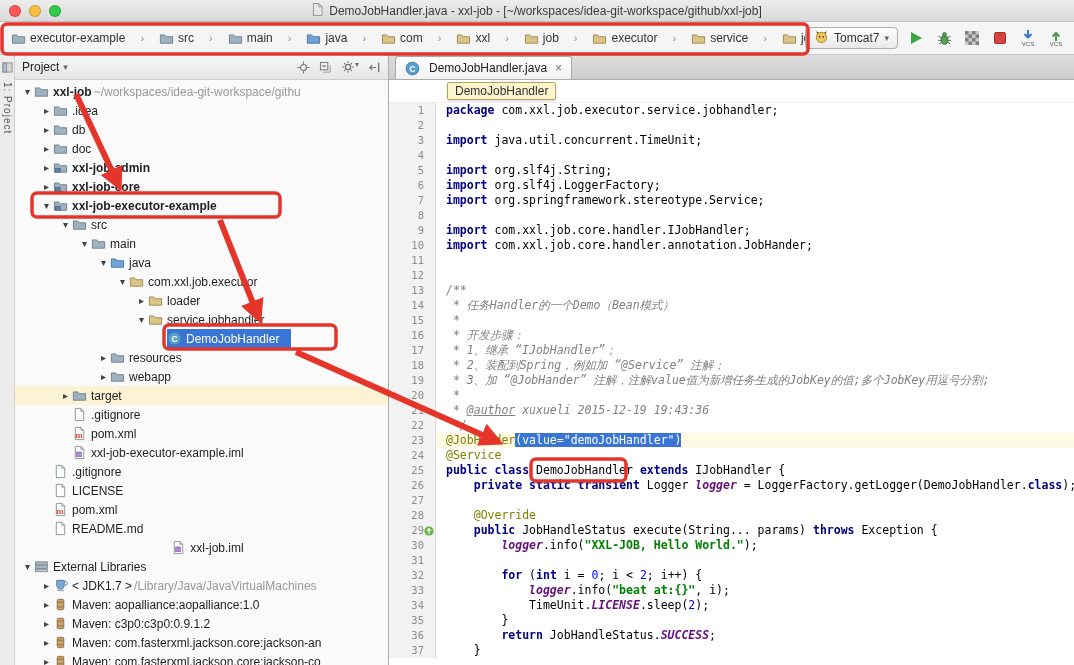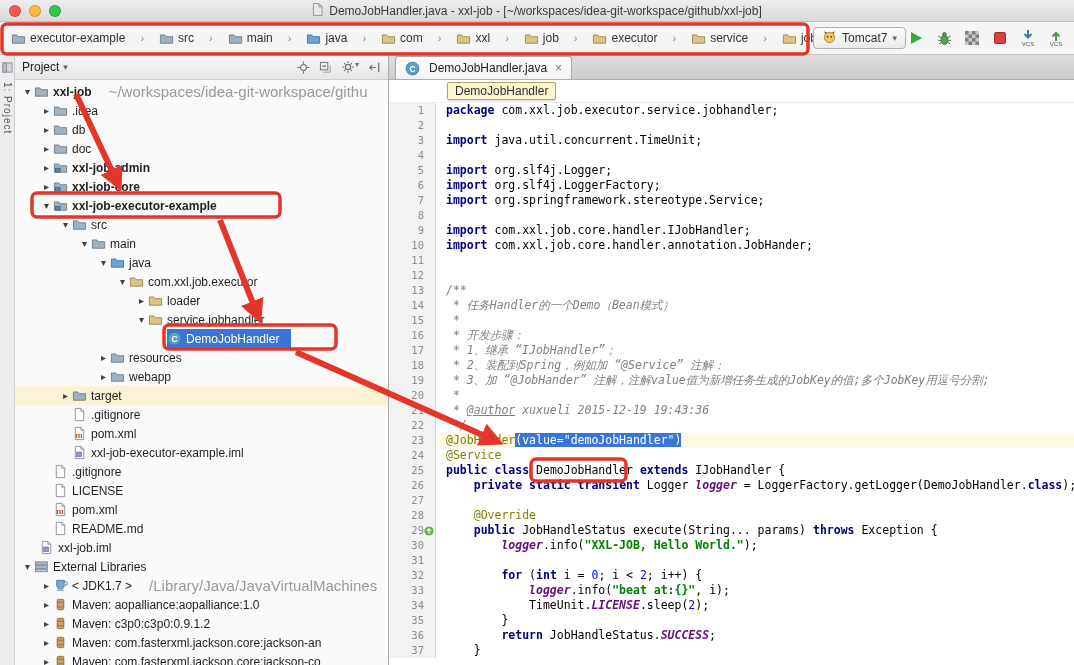--- a/index.html
+++ b/index.html
@@ -11,21 +11,21 @@
   .lights{position:absolute;left:9px;top:5px;display:flex;gap:8px}
   .light{width:12px;height:12px;border-radius:50%;border:1px solid rgba(0,0,0,.18)}
   .light.red{background:#FC5753}.light.yellow{background:#FDBC40}.light.green{background:#34C84A}
   .win-title{flex:1;text-align:center;font-size:12px;color:#3a3a3a;display:flex;justify-content:center;align-items:center;gap:6px;white-space:nowrap;overflow:hidden}
 
   
   .toolbar{height:33px;background:#F5F5F5;border-bottom:1px solid #C6C6C6;display:flex;align-items:center;padding:0 8px}
   .bc-bar{display:flex;align-items:center;gap:11px;font-size:12px;color:#333;white-space:nowrap;overflow:hidden}
   .bc-item{display:inline-flex;align-items:center;gap:4px;padding:2px 3px}
   .bc-sep{color:#8a8a8a;font-size:11px;padding:0 1px}
-  .run-controls{margin-left:auto;display:flex;align-items:center;flex:none}
+  .run-controls{margin-left:auto;display:flex;align-items:center;gap:8px;flex:none}
   .combo{display:flex;align-items:center;gap:5px;height:22px;padding:0 8px;border:1px solid #AFAFAF;border-radius:4px;background:linear-gradient(#FEFEFE,#E9E9E9);font-size:12px;color:#333}
   .combo .caret{font-size:9px;color:#666}
   .tb-btn{min-width:20px;height:20px;display:flex;align-items:center;justify-content:center}
   .play{width:0;height:0;border-left:11px solid #3AA745;border-top:6.5px solid transparent;border-bottom:6.5px solid transparent}
   .stopsq{width:12px;height:12px;background:#D8433C;border:1px solid #A52F2B;border-radius:2px}
   .vcs{display:flex;flex-direction:column;align-items:center;line-height:1}
 
   
   .main{display:flex;height:610px;position:relative;background:#fff}
   .strip{width:15px;background:#ECECEC;border-right:1px solid #D0D0D0;display:flex;flex-direction:column;align-items:center;padding-top:4px;flex:none}
@@ -37,21 +37,21 @@
   .pj-icons{margin-left:auto;display:flex;align-items:center;gap:9px}
   .pj-icons span{display:inline-flex}
   .tree{flex:1;overflow:hidden;padding-top:2px;font-size:12px;color:#1f1f1f}
   .trow{height:19px;display:flex;align-items:center;white-space:nowrap}
   .trow.hl{background:#FBF3D3}
   .tarrow{width:13px;flex:none;font-size:10px;color:#424242;text-align:center}
   .rowc{display:inline-flex;align-items:center;height:19px;padding-right:12px}
   .rowc.sel{background:#3875D6;color:#fff}
   .ticon{width:15px;height:15px;margin-right:4px;flex:none;display:inline-flex}
   .tbold{font-weight:bold}
-  .suffix{color:#999;margin-left:17px;font-size:15px}
+  .suffix{color:#999;margin-left:2px;font-size:12px}
 
   .editor{flex:1;min-width:0;display:flex;flex-direction:column;background:#fff}
   .tabbar{height:25px;background:linear-gradient(#DCDCDC,#CDCDCD);border-bottom:1px solid #ADADAD;display:flex;align-items:flex-end;padding-left:6px;flex:none}
   .tab{height:23px;background:linear-gradient(#FFFFFF,#F2F2F2);border:1px solid #A8A8A8;border-bottom:none;border-radius:3px 3px 0 0;display:flex;align-items:center;gap:5px;padding:0 9px;font-size:12px;color:#222}
   .tab-close{color:#777;font-size:12px;margin-left:3px}
   .chiprow{height:23px;background:#fff;border-bottom:1px solid #ECECEC;display:flex;align-items:center;padding-left:58px;flex:none}
   .chip{border:1px solid #B5A564;background:#FBF5CE;border-radius:2px;padding:1px 7px;font-size:12px;color:#333;box-shadow:0 1px 2px rgba(0,0,0,.18)}
 
   .codewrap{flex:1;overflow:hidden;font-family:"DejaVu Sans Mono",monospace;font-size:11.5px;line-height:15px}
   .code-line{display:flex;height:15px}
@@ -567,21 +567,21 @@
           <span class="rowc">
             <span class="ticon">
               <svg width="15" height="15" viewBox="0 0 16 16">
                 <path d="M3.5 1.5 h6 l3 3 v10 h-9 z" fill="#FDFDFD" stroke="#8A939B"></path>
                 <path d="M9.5 1.5 v3 h3" fill="none" stroke="#8A939B"></path>
               </svg>
             </span>
             <span class="">README.md</span>
           </span>
         </div>
-        <div class="trow" style="padding-left: 11px;">
+        <div class="trow" style="padding-left: 11px; justify-content: center;">
           <span class="tarrow"></span>
           <span class="rowc">
             <span class="ticon">
               <svg width="15" height="15" viewBox="0 0 16 16">
                 <path d="M3.5 1.5 h6 l3 3 v10 h-9 z" fill="#FDFDFD" stroke="#8A939B"></path>
                 <path d="M9.5 1.5 v3 h3" fill="none" stroke="#8A939B"></path>
                 <rect x="5" y="7.5" width="5" height="5" fill="#B08BD0" stroke="#7E5CA0" stroke-width="0.7"></rect>
               </svg>
             </span>
             <span class="">xxl-job.iml</span>
@@ -697,21 +697,21 @@
         <div class="code-line">
           <div class="ln">3</div>
           <div class="lc"><span class="tk-kw">import</span><span class="tk-t"> java.util.concurrent.TimeUnit;</span></div>
         </div>
         <div class="code-line">
           <div class="ln">4</div>
           <div class="lc"></div>
         </div>
         <div class="code-line">
           <div class="ln">5</div>
-          <div class="lc"><span class="tk-kw">import</span><span class="tk-t"> org.slf4j.Logger;</span></div>
+          <div class="lc"><span class="tk-kw">import</span><span class="tk-t"> org.slf4j.String;</span></div>
         </div>
         <div class="code-line">
           <div class="ln">6</div>
           <div class="lc"><span class="tk-kw">import</span><span class="tk-t"> org.slf4j.LoggerFactory;</span></div>
         </div>
         <div class="code-line">
           <div class="ln">7</div>
           <div class="lc"><span class="tk-kw">import</span><span class="tk-t"> org.springframework.stereotype.Service;</span></div>
         </div>
         <div class="code-line">

